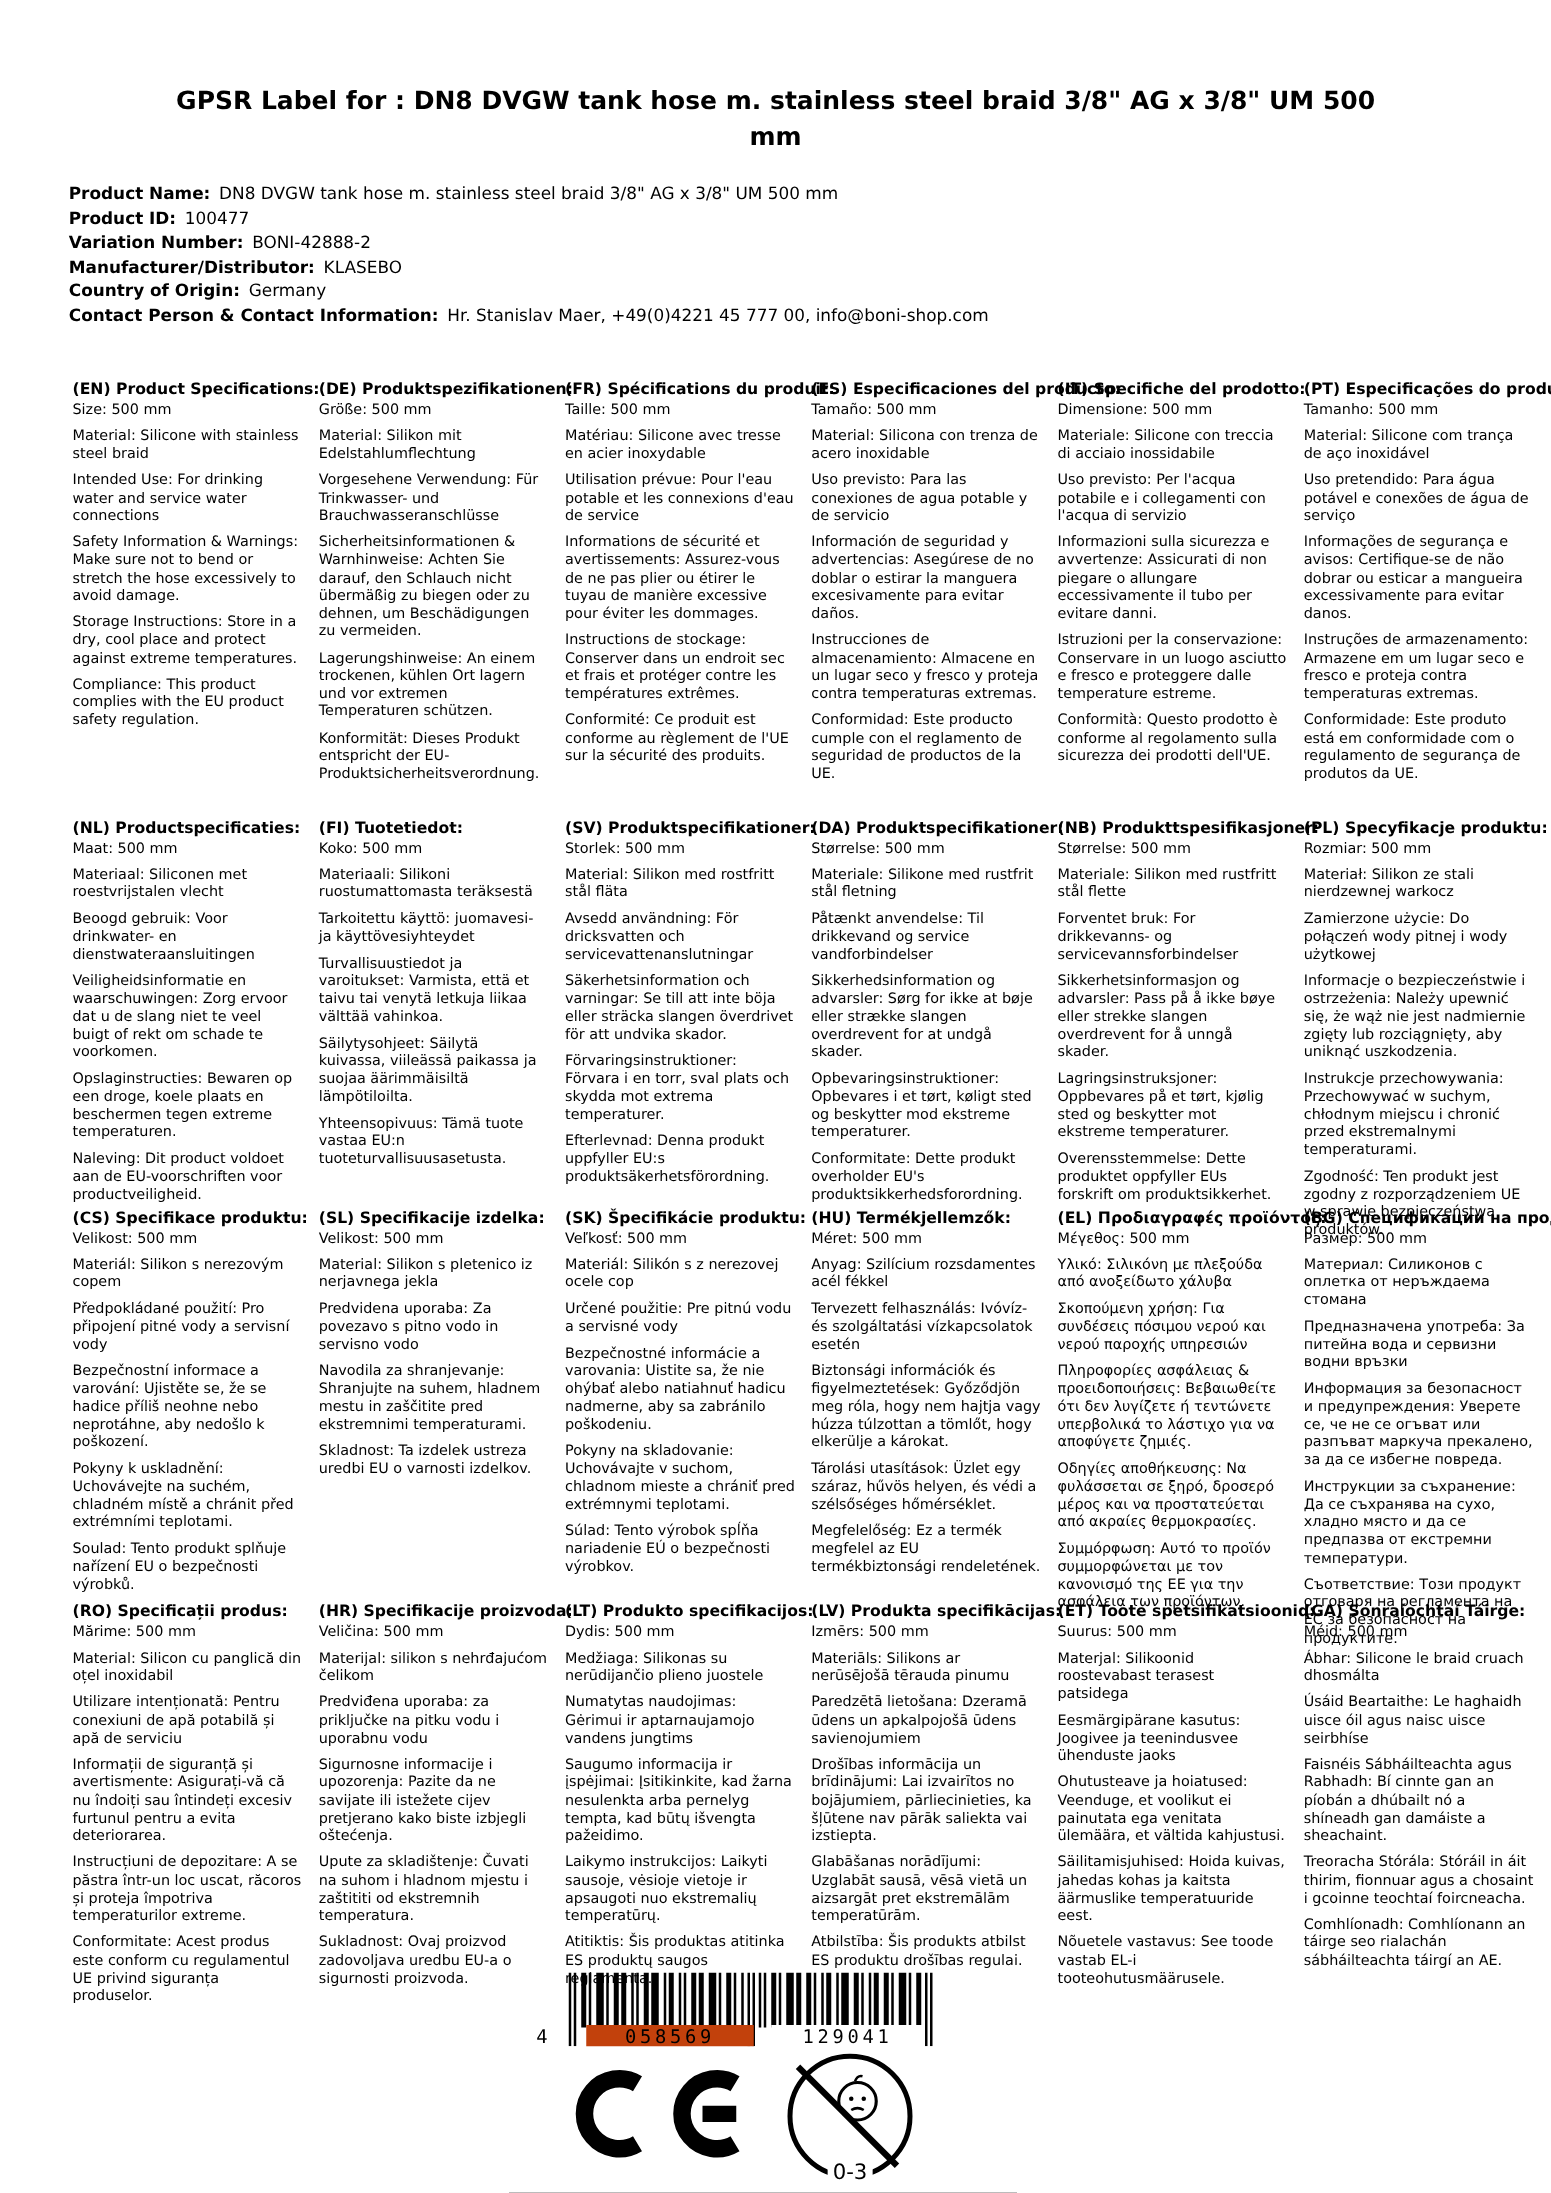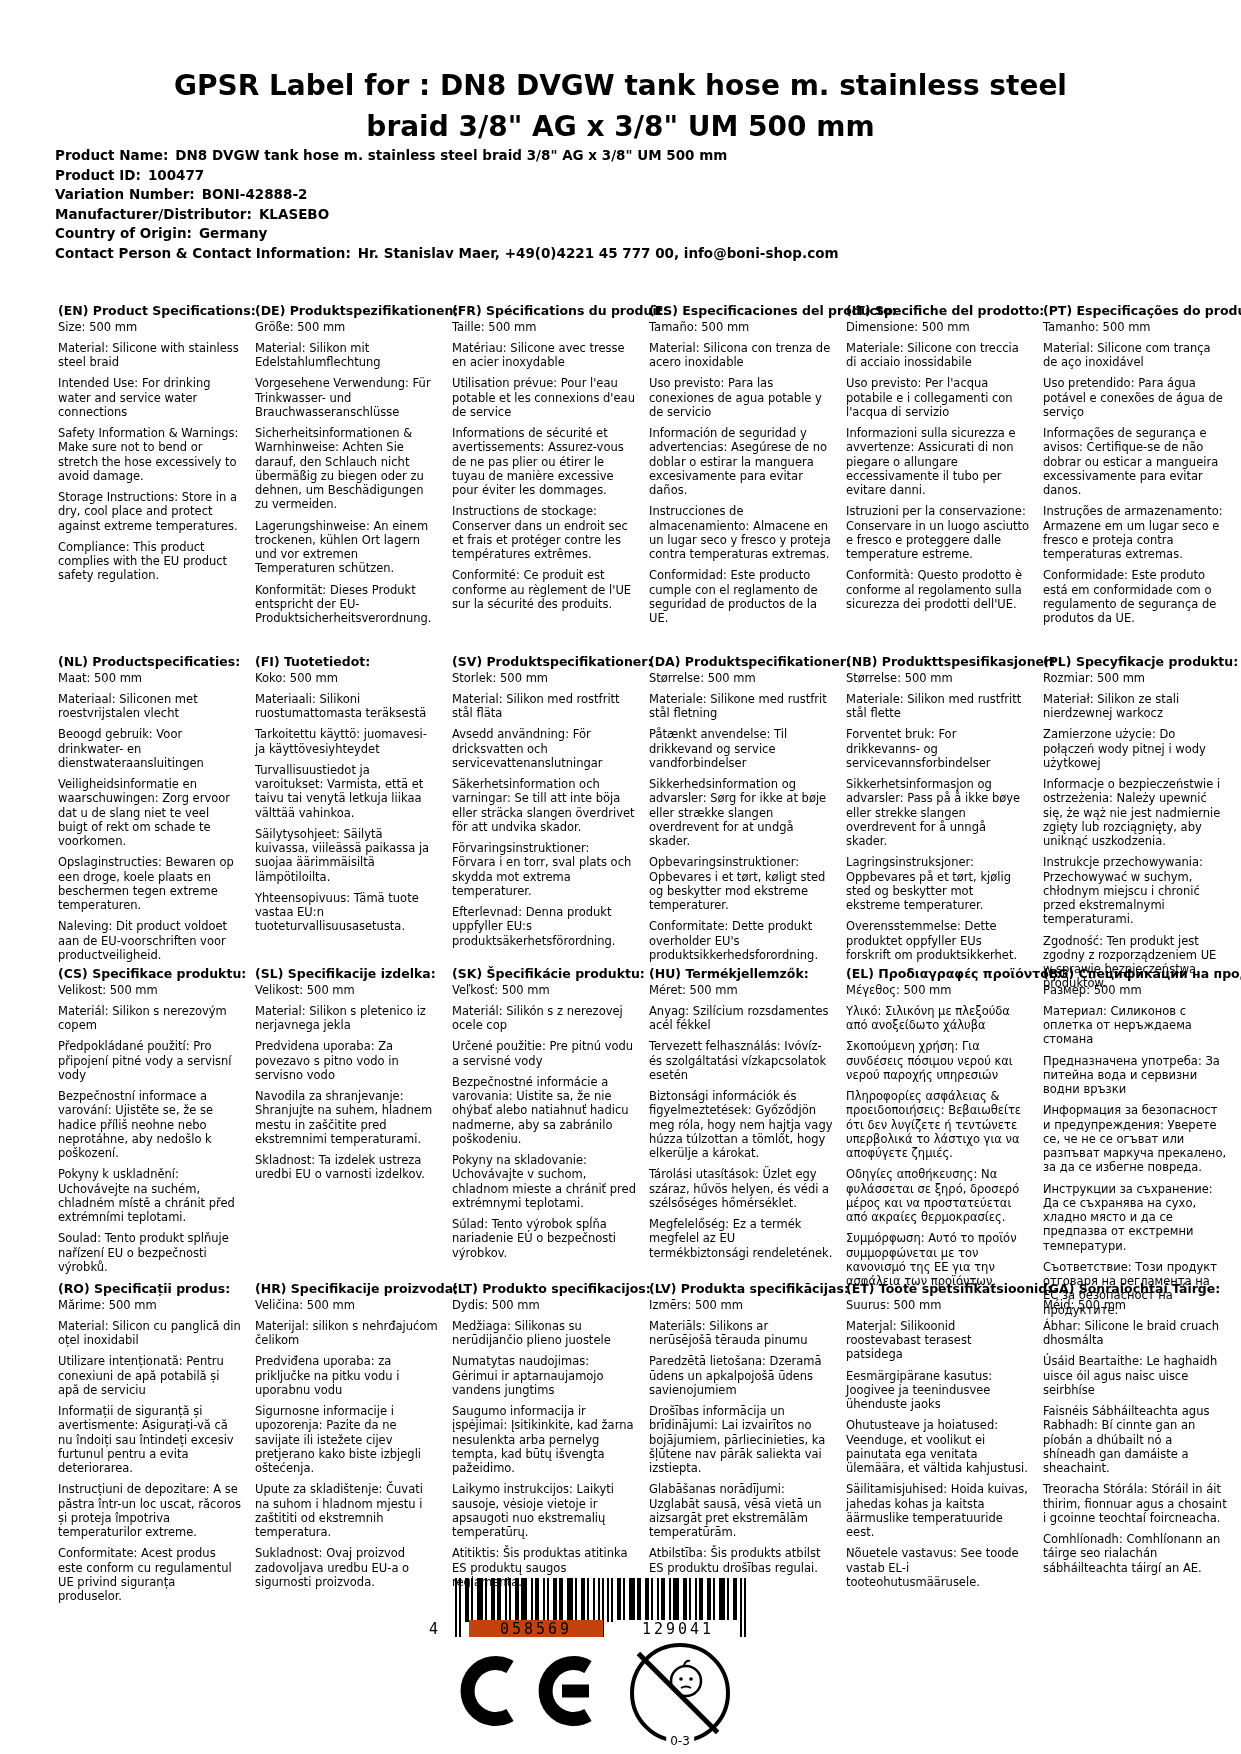--- a/index.html
+++ b/index.html
@@ -8,30 +8,30 @@
     width:1241px;height:1754px;
     margin:0 auto;
     background:#ffffff;
     color:#000;
     font-family:"DejaVu Sans","Liberation Sans",sans-serif;
     overflow:hidden;
   }
   .title{
     position:absolute;top:66px;left:0;right:0;
     text-align:center;
-    font-size:28px;font-weight:bold;line-height:1.45;
+    font-size:20px;font-weight:bold;line-height:1.45;
     margin:0 auto;max-width:960px;
   }
   .product-info{
     position:absolute;left:55px;top:146px;right:40px;
     font-size:13.5px;line-height:19.5px;
   }
   .pi-row{white-space:nowrap;}
   .pi-label{font-weight:bold;}
-  .pi-value{margin-left:7px;font-weight:bold;}
+  .pi-value{margin-left:7px;}
   .specs-grid{
     position:absolute;left:58px;top:303px;
     display:grid;
     grid-template-columns:repeat(6,197px);
     grid-template-rows:351px 312px 315px auto;
     align-items:start;
   }
   .spec-block{width:184px;font-size:11.5px;line-height:1.24;}
   .spec-heading{
     font-weight:bold;font-size:12.5px;
@@ -56,21 +56,21 @@
     position:absolute;left:0;top:0;width:92px;height:92px;
     border:4px solid #000;border-radius:50%;
   }
   .aw-slash{
     position:absolute;left:48px;top:-6px;width:5px;height:112px;
     background:#000;transform:translateX(-50%) rotate(-45deg);
   }
   .aw-face{position:absolute;left:0;top:0;}
   .aw-label{
     position:absolute;left:50%;bottom:0;transform:translateX(-50%);
-    background:#fff;padding:0 4px;font-size:12px;line-height:1;
+    background:#fff;padding:0 4px;font-size:17px;line-height:1;
   }
 </style>
 </head>
 <body>
 
 <div class="page">
 
   <h1 class="title">GPSR Label for : DN8 DVGW tank hose m. stainless steel braid 3/8" AG x 3/8" UM 500 mm</h1>
 
   <div class="product-info">

